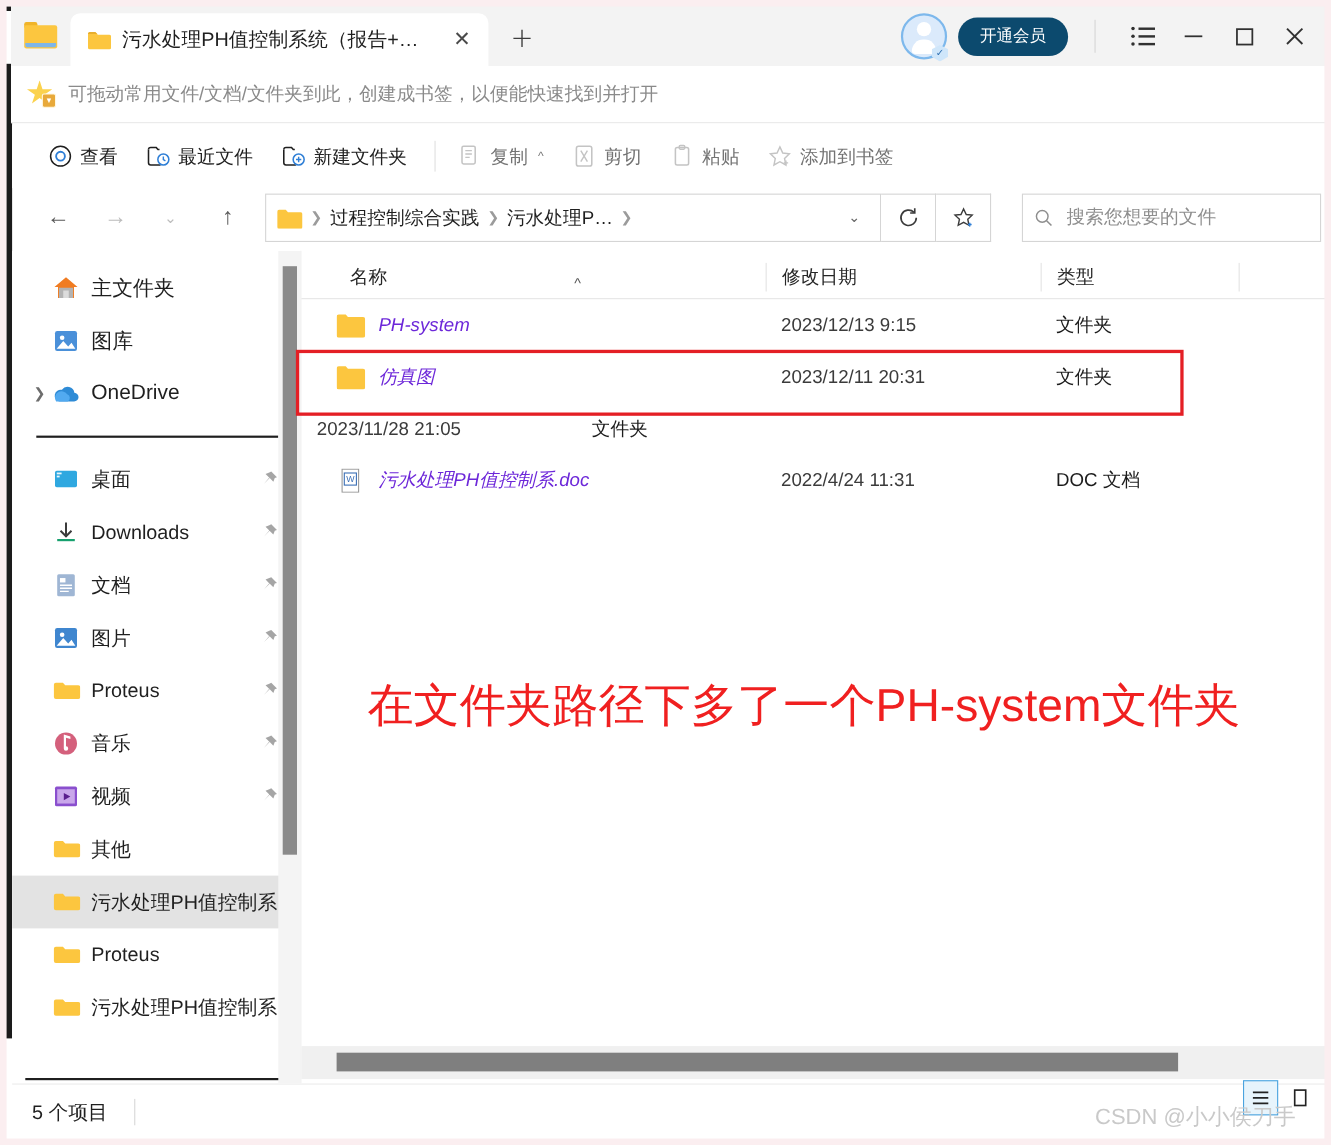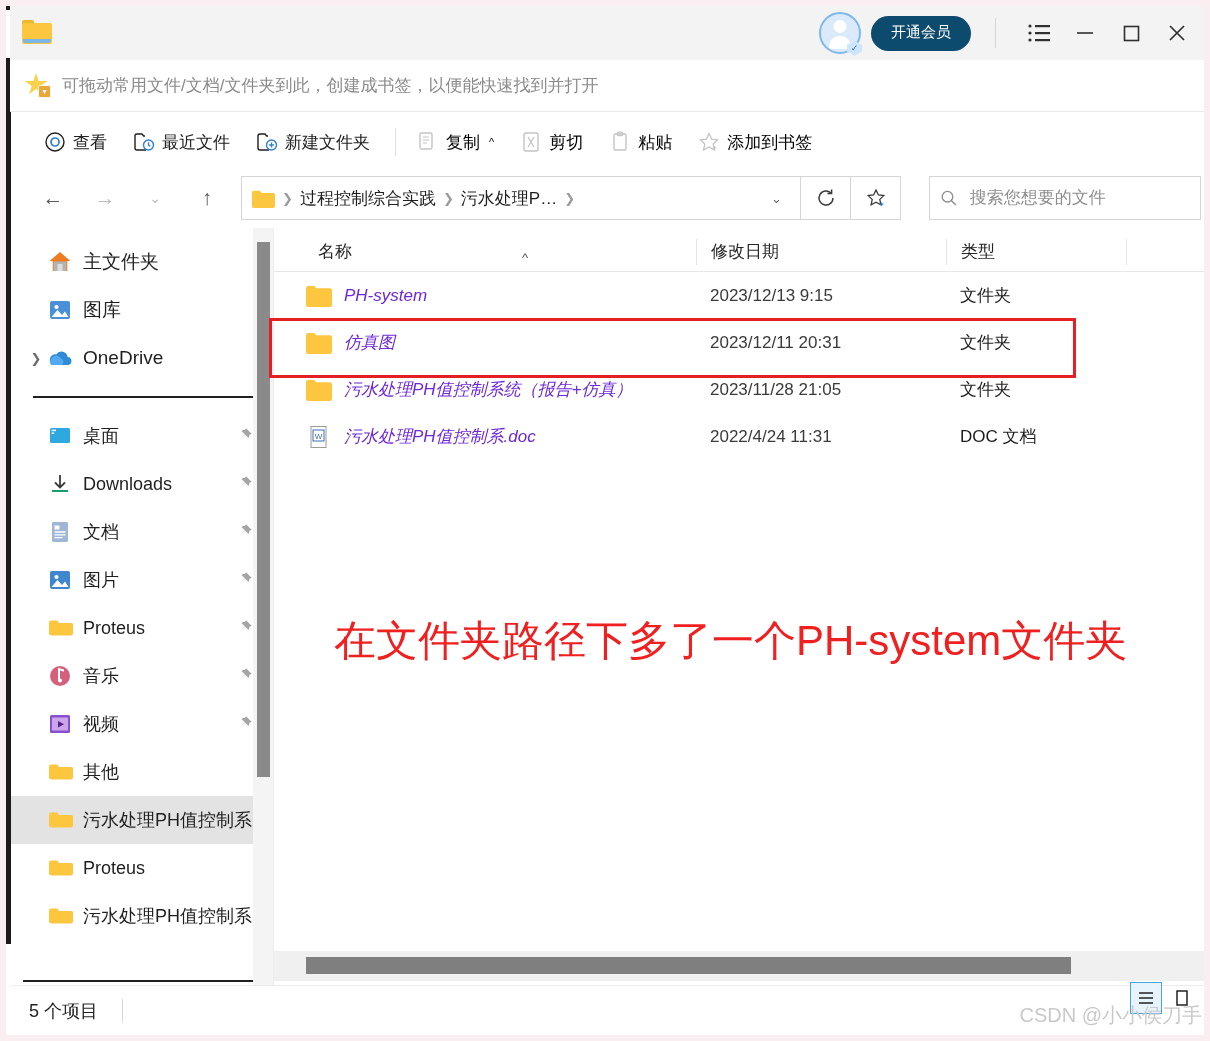--- a/index.html
+++ b/index.html
@@ -132,21 +132,21 @@
   
   .toolbar {
     position: absolute; left: 11px; top: 113px; right: 4px; height: 58px;
     background: #ffffff; display: flex; align-items: center; padding-left: 20px;
   }
   .tool-btn {
     display: flex; align-items: center; gap: 7px; height: 40px;
     padding: 0 13px; cursor: pointer; color: #212121; font-size: 17px;
     white-space: nowrap;
   }
-  .tool-btn.disabled { color: #000000; cursor: default; }
+  .tool-btn.disabled { color: #737373; cursor: default; }
   .tool-ico { width: 22px; height: 22px; flex: 0 0 auto; display: block; }
   .tool-sep { width: 1px; height: 28px; background: #dfdfdf; margin: 0 8px 0 12px; }
   .caret-small { font-size: 11px; margin-left: 2px; }
 
   
   .addressbar {
     position: absolute; left: 11px; top: 173px; right: 4px; height: 50px;
     display: flex; align-items: center;
   }
   .nav-btn {
@@ -284,21 +284,21 @@
     position: absolute; left: 11px; right: 4px; bottom: 6px; height: 50px;
     background: #ffffff; border-top: 1px solid #ececec;
     display: flex; align-items: center;
   }
   .sb-topline {
     position: absolute; left: 12px; top: -6px; width: 230px; height: 2px; background: #1f1f1f;
   }
   .sb-count { font-size: 18px; color: #1f1f1f; margin-left: 18px; }
   .sb-vsep { width: 1px; height: 24px; background: #d8d8d8; margin-left: 24px; }
   .watermark {
-    position: absolute; right: 4px; bottom: 6px;
+    position: absolute; right: 28px; bottom: 6px;
     font-size: 20px; color: #c9c9c9; white-space: nowrap; text-align: right;
   }
   .view-toggles {
     position: absolute; right: 8px; top: -4px; display: flex; gap: 4px;
   }
   .vt {
     width: 32px; height: 32px; display: flex; align-items: center; justify-content: center;
     cursor: pointer;
   }
   .vt.sel { border: 1.5px solid #4aa3df; background: #e7f4fc; }
@@ -314,20 +314,31 @@
   <div class="titlebar">
 
     <div class="tb-folder-icon">
       <div class="folder-glyph">
           <div class="tab"></div>
           <div class="body"></div>
           <div class="lip"></div>
         </div>
     </div>
 
+    <div class="tab-strip">
+      <div class="tab-item">
+        <svg class="mini-folder" viewBox="0 0 21 17">
+          <path d="M0 3a1.5 1.5 0 0 1 1.5-1.5H7l2 2h10.5A1.5 1.5 0 0 1 21 5v10.5A1.5 1.5 0 0 1 19.5 17h-18A1.5 1.5 0 0 1 0 15.5z" fill="#fcc63f"></path>
+          <path d="M0 2.5A1.5 1.5 0 0 1 1.5 1h5.2l1.8 1.8H0z" fill="#e8ae2d"></path>
+        </svg>
+        <span class="tab-title">污水处理PH值控制系统（报告+仿…</span>
+        <span class="tab-close">✕</span>
+      </div>
+      <span class="tab-new">+</span>
+    </div>
 
     <div class="tb-right">
       <div class="avatar-wrap">
         <div class="avatar-ring"></div>
         <div class="avatar-person"></div>
         <div class="avatar-body"></div>
         <div class="avatar-badge">✓</div>
       </div>
       <button class="vip-btn">开通会员</button>
       <div class="tb-sep"></div>
@@ -671,26 +682,20 @@
             <svg class="ficon" viewBox="0 0 26 22">
               <path d="M0 3A2 2 0 0 1 2 1h6.3l2 2.2h13.7A2 2 0 0 1 26 5.2V20a2 2 0 0 1-2 2H2a2 2 0 0 1-2-2z" fill="#fcc63f"></path>
             </svg>
             <span class="label">仿真图</span>
           </div>
           <div class="fdate">2023/12/11 20:31</div>
           <div class="ftype">文件夹</div>
         </div>
 
         <div class="frow">
-          <div class="fname">
-            <svg class="ficon" viewBox="0 0 26 22">
-              <path d="M0 3A2 2 0 0 1 2 1h6.3l2 2.2h13.7A2 2 0 0 1 26 5.2V20a2 2 0 0 1-2 2H2a2 2 0 0 1-2-2z" fill="#fcc63f"></path>
-            </svg>
-            <span class="label">污水处理PH值控制系统（报告+仿真）</span>
-          </div>
           <div class="fdate">2023/11/28 21:05</div>
           <div class="ftype">文件夹</div>
         </div>
 
 
         <div class="frow">
           <div class="fname">
             <svg class="ficon" viewBox="0 0 26 22">
               <rect x="5" y="0.5" width="15" height="21" fill="#ffffff" stroke="#9a9a9a" stroke-width="1"></rect>
               <rect x="7" y="4" width="11" height="11" fill="none" stroke="#3b6fb5" stroke-width="1"></rect>

